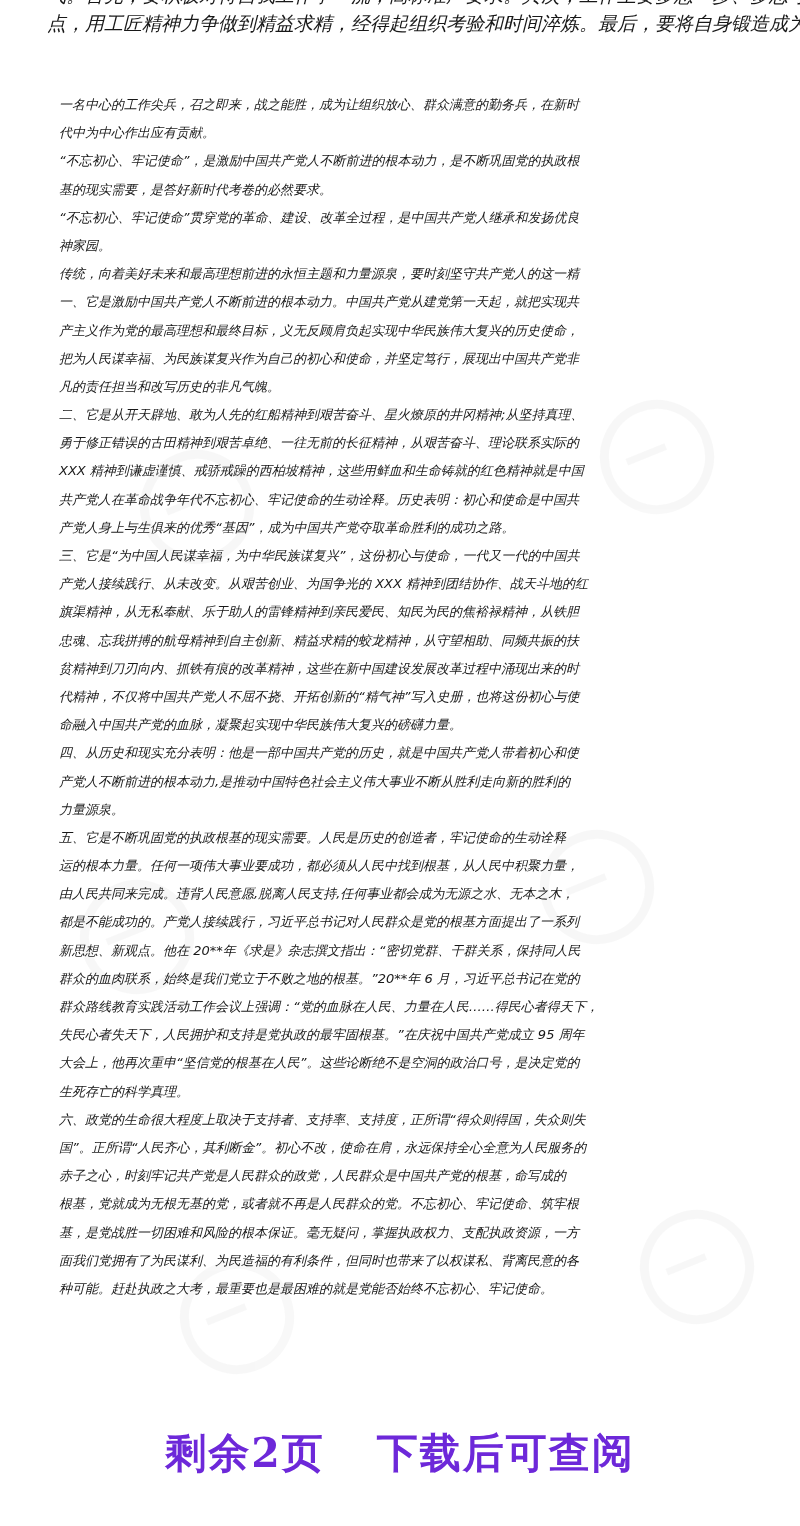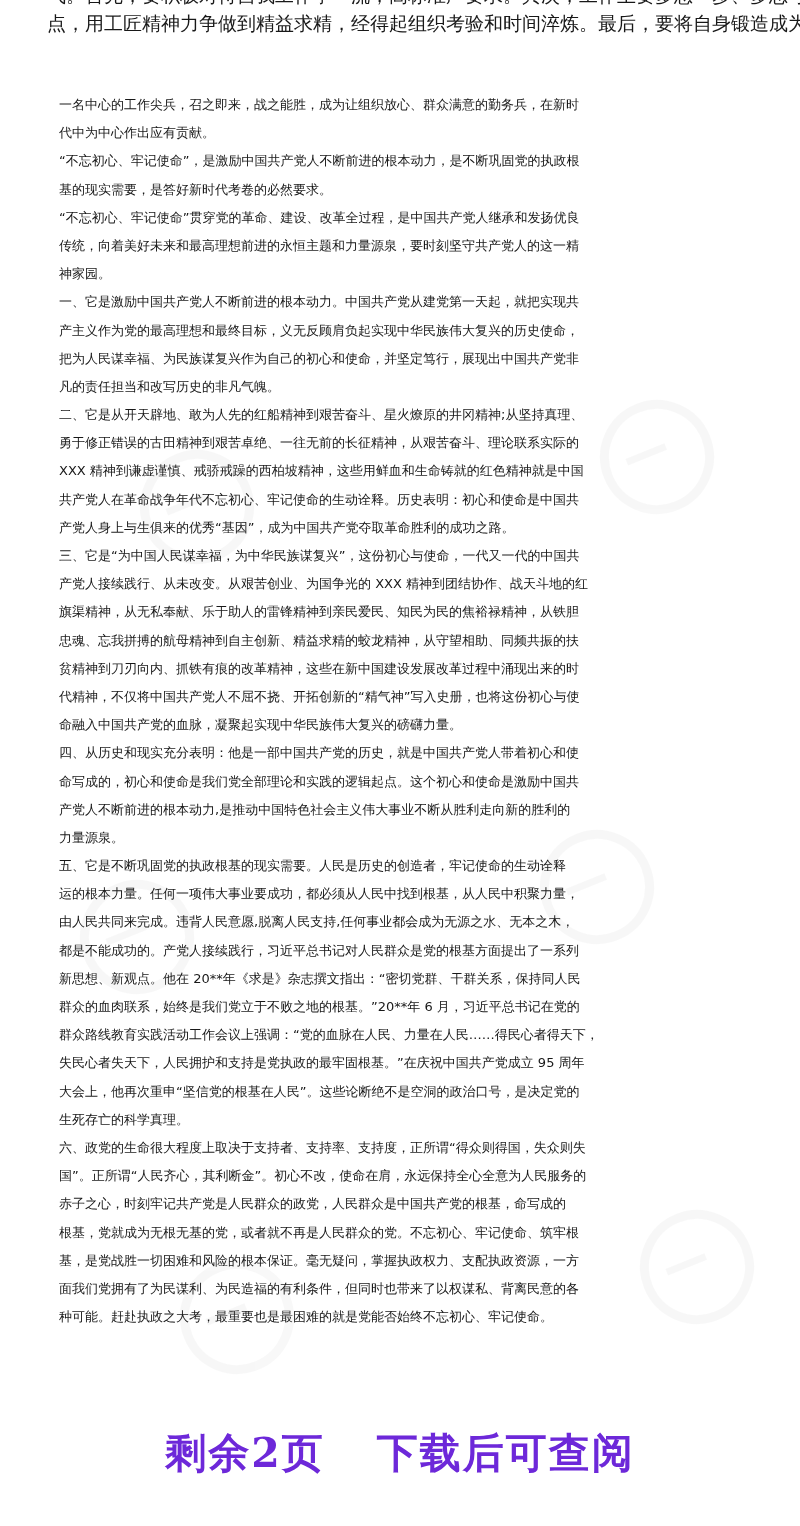--- a/index.html
+++ b/index.html
@@ -46,20 +46,21 @@
     left:59px;
     right:48px;
     font-size:13px;
     line-height:28.2px;
   }
   .doc-line{
     height:28.2px;
     white-space:nowrap;
     overflow:visible;
     text-align:justify;
+    font-style:italic;
   }
   
   .footer-note{
     position:absolute;
     top:1426px;
     left:0;
     width:100%;
     text-align:center;
     font-family:"DejaVu Serif", serif;
     font-weight:bold;
@@ -84,40 +85,39 @@
     <div class="doc-line">气。首先，要积极对待自我工作争一流，高标准严要求。其次，工作上要多想一步、多思考难</div>
     <div class="doc-line">点，用工匠精神力争做到精益求精，经得起组织考验和时间淬炼。最后，要将自身锻造成为</div>
   </div>
 
   <div class="main-block">
       <div class="doc-line">一名中心的工作尖兵，召之即来，战之能胜，成为让组织放心、群众满意的勤务兵，在新时</div>
       <div class="doc-line">代中为中心作出应有贡献。</div>
       <div class="doc-line">“不忘初心、牢记使命”，是激励中国共产党人不断前进的根本动力，是不断巩固党的执政根</div>
       <div class="doc-line">基的现实需要，是答好新时代考卷的必然要求。</div>
       <div class="doc-line">“不忘初心、牢记使命”贯穿党的革命、建设、改革全过程，是中国共产党人继承和发扬优良</div>
+      <div class="doc-line">神家园。</div>
       <div class="doc-line">传统，向着美好未来和最高理想前进的永恒主题和力量源泉，要时刻坚守共产党人的这一精</div>
-      <div class="doc-line">神家园。</div>
       <div class="doc-line">一、它是激励中国共产党人不断前进的根本动力。中国共产党从建党第一天起，就把实现共</div>
       <div class="doc-line">产主义作为党的最高理想和最终目标，义无反顾肩负起实现中华民族伟大复兴的历史使命，</div>
       <div class="doc-line">把为人民谋幸福、为民族谋复兴作为自己的初心和使命，并坚定笃行，展现出中国共产党非</div>
       <div class="doc-line">凡的责任担当和改写历史的非凡气魄。</div>
       <div class="doc-line">二、它是从开天辟地、敢为人先的红船精神到艰苦奋斗、星火燎原的井冈精神;从坚持真理、</div>
       <div class="doc-line">勇于修正错误的古田精神到艰苦卓绝、一往无前的长征精神，从艰苦奋斗、理论联系实际的</div>
       <div class="doc-line">XXX 精神到谦虚谨慎、戒骄戒躁的西柏坡精神，这些用鲜血和生命铸就的红色精神就是中国</div>
       <div class="doc-line">共产党人在革命战争年代不忘初心、牢记使命的生动诠释。历史表明：初心和使命是中国共</div>
       <div class="doc-line">产党人身上与生俱来的优秀“基因”，成为中国共产党夺取革命胜利的成功之路。</div>
       <div class="doc-line">三、它是“为中国人民谋幸福，为中华民族谋复兴”，这份初心与使命，一代又一代的中国共</div>
       <div class="doc-line">产党人接续践行、从未改变。从艰苦创业、为国争光的 XXX 精神到团结协作、战天斗地的红</div>
       <div class="doc-line">旗渠精神，从无私奉献、乐于助人的雷锋精神到亲民爱民、知民为民的焦裕禄精神，从铁胆</div>
       <div class="doc-line">忠魂、忘我拼搏的航母精神到自主创新、精益求精的蛟龙精神，从守望相助、同频共振的扶</div>
       <div class="doc-line">贫精神到刀刃向内、抓铁有痕的改革精神，这些在新中国建设发展改革过程中涌现出来的时</div>
       <div class="doc-line">代精神，不仅将中国共产党人不屈不挠、开拓创新的“精气神”写入史册，也将这份初心与使</div>
       <div class="doc-line">命融入中国共产党的血脉，凝聚起实现中华民族伟大复兴的磅礴力量。</div>
       <div class="doc-line">四、从历史和现实充分表明：他是一部中国共产党的历史，就是中国共产党人带着初心和使</div>
-      <div class="doc-line">命写成的，初心和使命是我们党全部理论和实践的逻辑起点。这个初心和使命是激励中国共</div>
       <div class="doc-line">产党人不断前进的根本动力,是推动中国特色社会主义伟大事业不断从胜利走向新的胜利的</div>
       <div class="doc-line">力量源泉。</div>
       <div class="doc-line">五、它是不断巩固党的执政根基的现实需要。人民是历史的创造者，牢记使命的生动诠释</div>
       <div class="doc-line">运的根本力量。任何一项伟大事业要成功，都必须从人民中找到根基，从人民中积聚力量，</div>
       <div class="doc-line">由人民共同来完成。违背人民意愿,脱离人民支持,任何事业都会成为无源之水、无本之木，</div>
       <div class="doc-line">都是不能成功的。产党人接续践行，习近平总书记对人民群众是党的根基方面提出了一系列</div>
       <div class="doc-line">新思想、新观点。他在 20**年《求是》杂志撰文指出：“密切党群、干群关系，保持同人民</div>
       <div class="doc-line">群众的血肉联系，始终是我们党立于不败之地的根基。”20**年 6 月，习近平总书记在党的</div>
       <div class="doc-line">群众路线教育实践活动工作会议上强调：“党的血脉在人民、力量在人民……得民心者得天下，</div>
       <div class="doc-line">失民心者失天下，人民拥护和支持是党执政的最牢固根基。”在庆祝中国共产党成立 95 周年</div>

